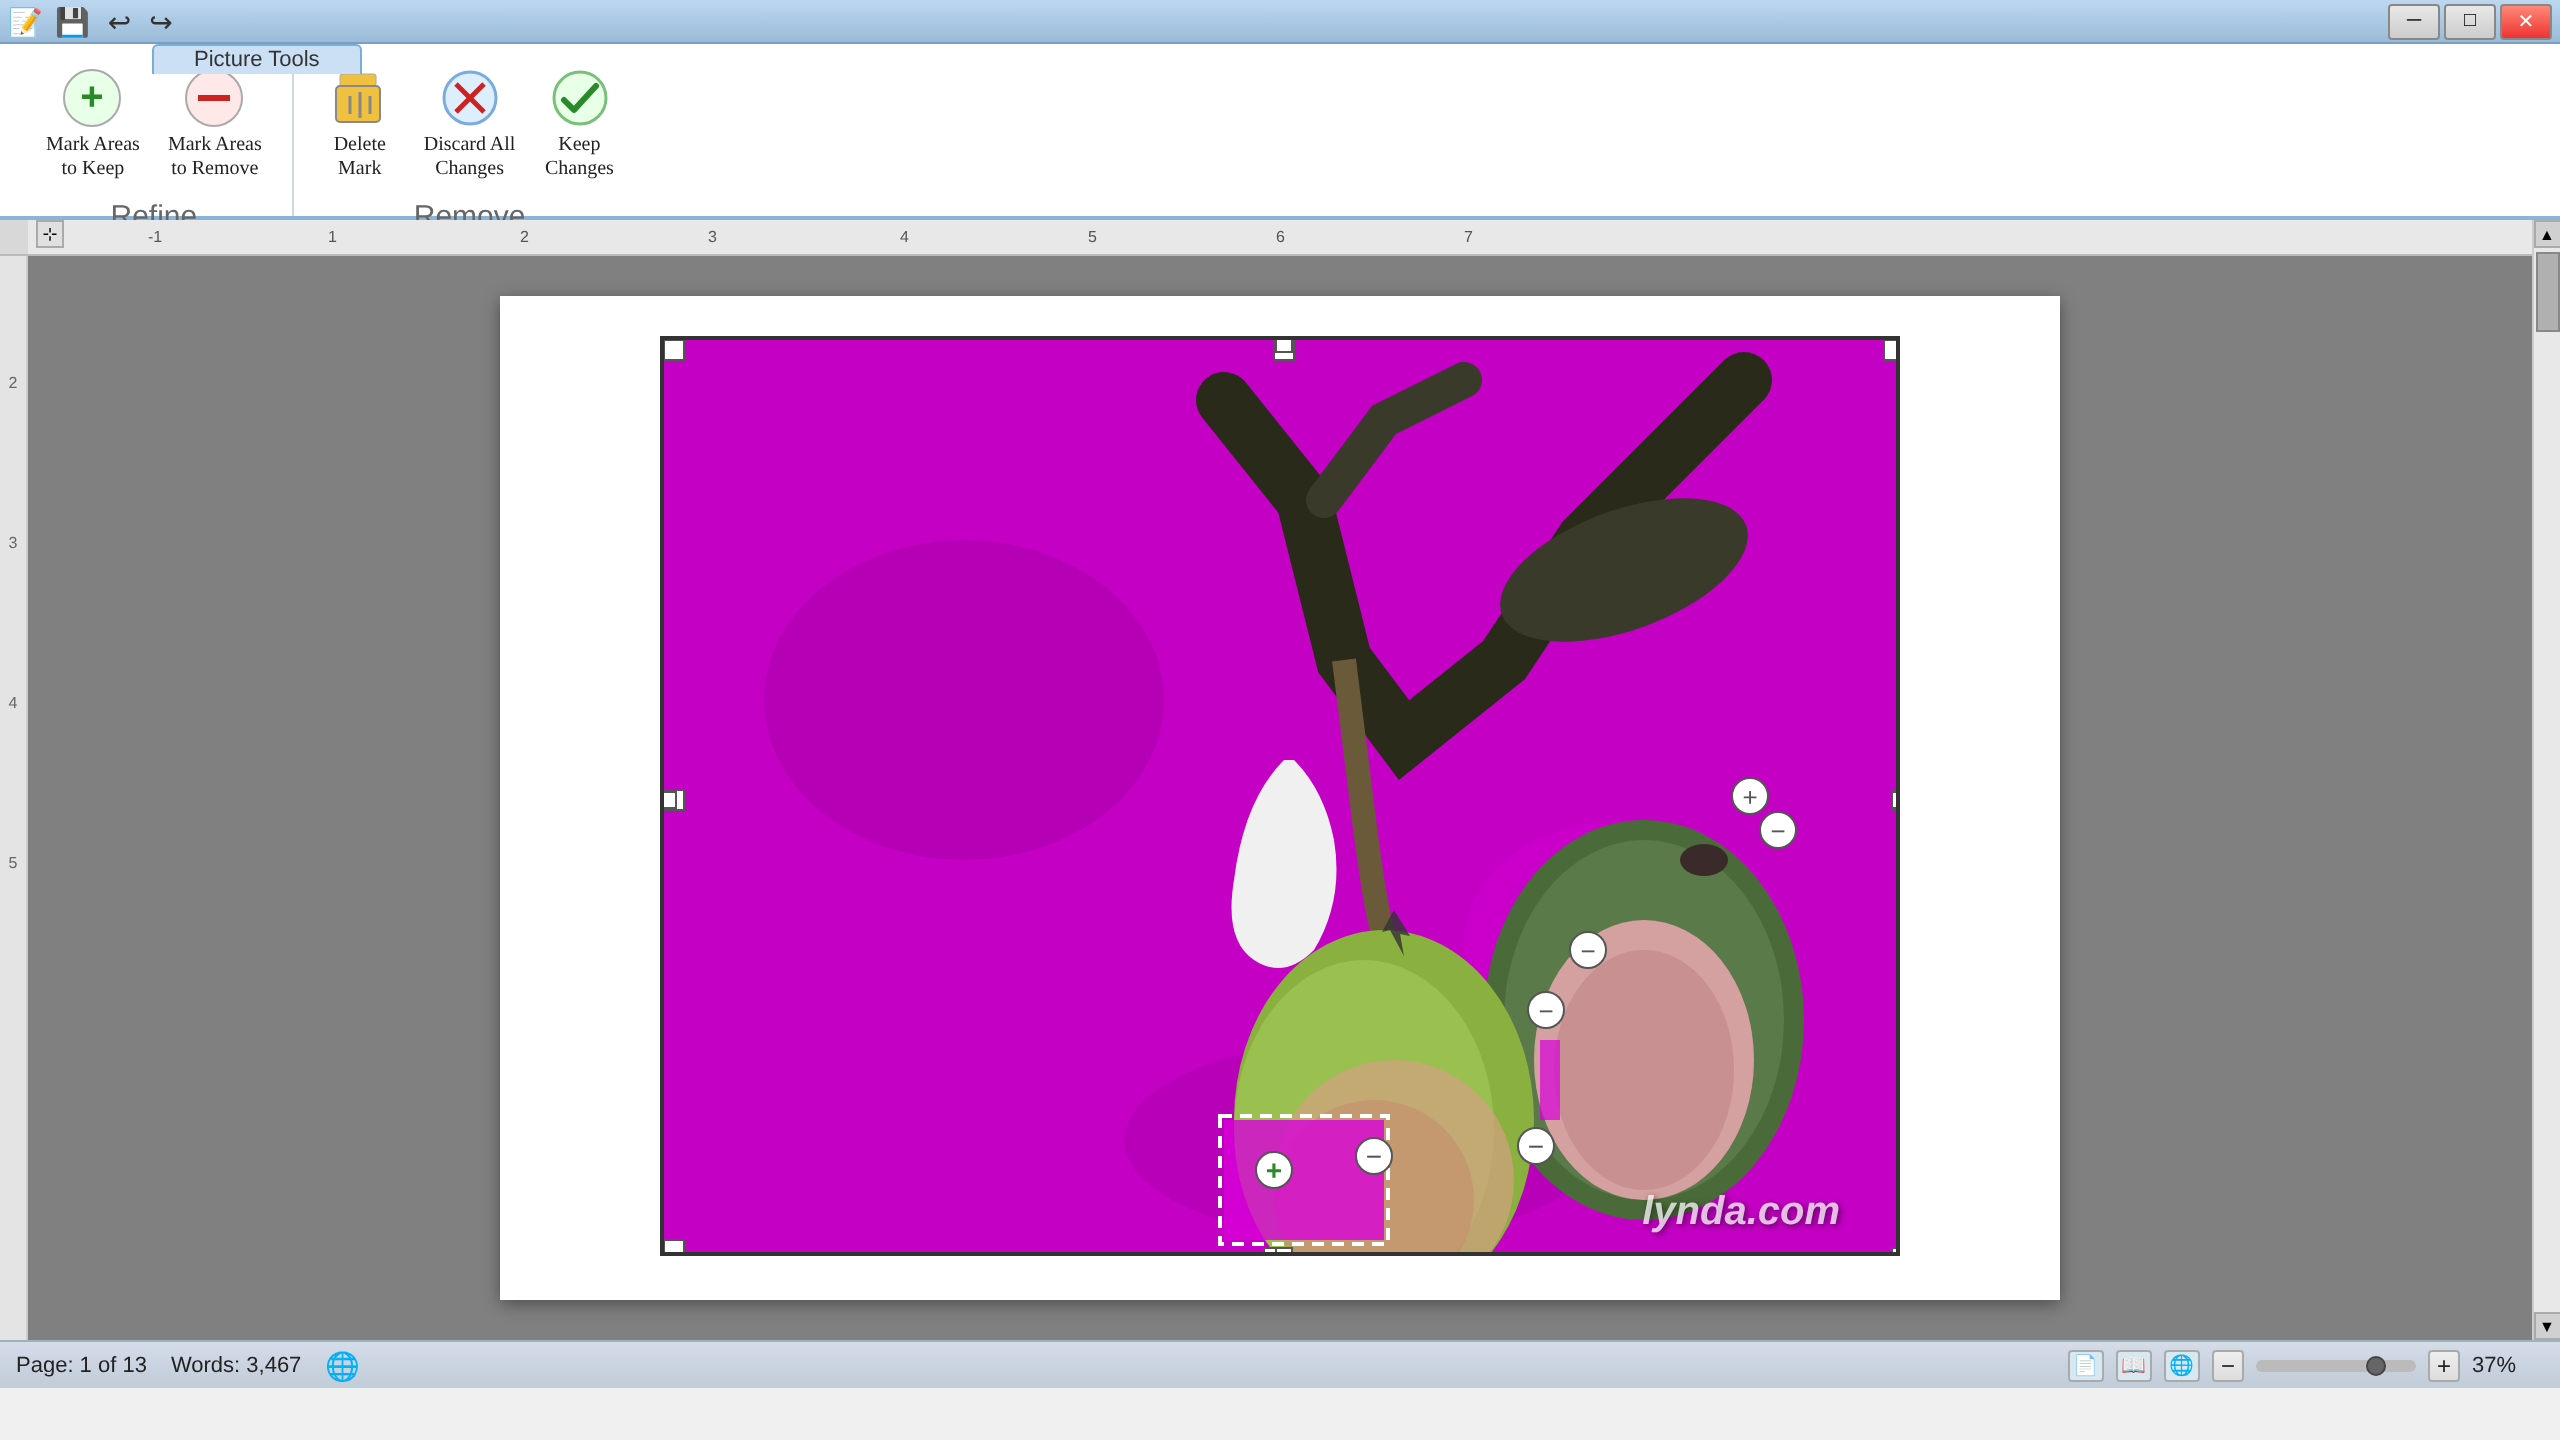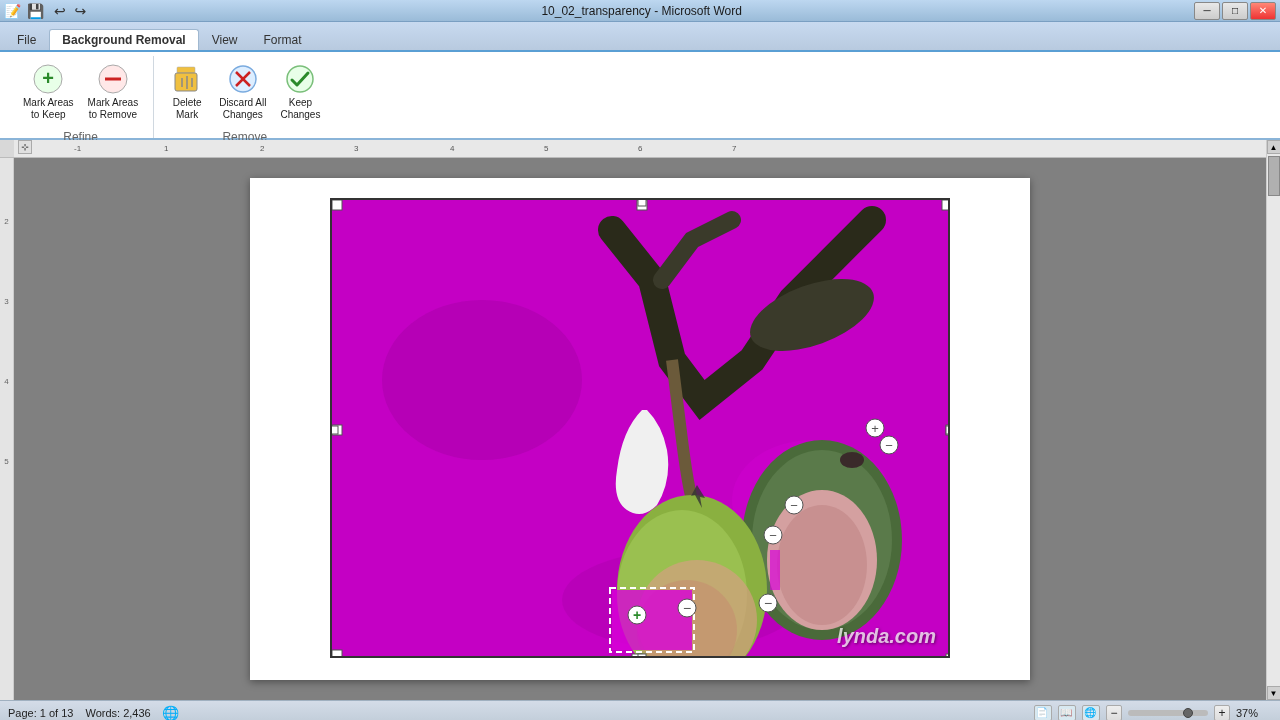--- a/index.html
+++ b/index.html
@@ -66,21 +66,21 @@
     .ribbon-group {
       display: flex;
       flex-direction: column;
       align-items: center;
       border-right: 1px solid #d0d8e0;
       padding: 4px 10px 4px 10px;
       gap: 4px;
     }
     .ribbon-group:last-child { border-right: none; }
     .ribbon-group-label {
-      font-size: 12px;
+      font-size: 15px;
       color: #666;
       margin-top: auto;
       padding-top: 2px;
     }
     .ribbon-buttons {
       display: flex;
       gap: 4px;
       align-items: flex-end;
     }
     .ribbon-btn {
@@ -97,20 +97,21 @@
     .ribbon-btn .icon {
       width: 32px; height: 32px;
       display: flex; align-items: center; justify-content: center;
       font-size: 22px;
     }
     .ribbon-btn .label {
       font-size: 10px;
       color: #222;
       text-align: center;
       line-height: 1.2;
+      font-family: Liberation Serif, serif;
     }
 
     
     #doc-container {
       display: flex;
       flex: 1;
       overflow: hidden;
       height: calc(720px - 22px - 26px - 24px - 88px - 24px);
     }
 
@@ -244,40 +245,33 @@
 </head>
 <body>
 
 <div id="title-bar">
   <div class="left">
     <span style="font-size:14px;">📝</span>
     <span class="qa-btn" title="Save">💾</span>
     <span class="qa-btn">↩</span>
     <span class="qa-btn">↪</span>
   </div>
-  <div class="title">10_02_transparency - Microsoft Word</div>
   <div class="controls">
     <div class="title-btn">─</div>
     <div class="title-btn">□</div>
     <div class="title-btn close">✕</div>
   </div>
 </div>
 
 <div id="full-ribbon">
 
   <div id="picture-tools-wrap">
     <span>Picture Tools</span>
   </div>
 
-  <div id="ribbon-tabs" style="background: linear-gradient(to bottom, #c8daf0, #b8cadf); height:26px; display:flex; align-items:flex-end; padding: 28px 0 0 0; border-bottom: 2px solid #5a9fd4;">
-    <div class="tab" style="margin-left:4px;">File</div>
-    <div class="tab active">Background Removal</div>
-    <div class="tab">View</div>
-    <div class="tab">Format</div>
-  </div>
 
   <div id="ribbon-content">
 
     <div class="ribbon-group">
       <div class="ribbon-buttons">
         <div class="ribbon-btn">
           <div class="icon">
             <svg width="32" height="32" viewBox="0 0 32 32">
               <circle cx="16" cy="16" r="14" fill="#e8ffe8" stroke="#aaa" stroke-width="1"></circle>
               <text x="16" y="22" text-anchor="middle" font-size="20" fill="#2a8a2a" font-weight="bold">+</text>
@@ -446,40 +440,40 @@
 
             <circle cx="441" cy="335" r="9" fill="white" stroke="#555" stroke-width="1"></circle>
             <text x="441" y="340" text-anchor="middle" font-size="13" fill="#555">−</text>
 
             <rect x="438" y="350" width="10" height="40" fill="#d800d8" opacity="0.7"></rect>
 
             <polygon points="365,285 373,298 368,297 370,308 363,295 359,296" fill="#333" opacity="0.8"></polygon>
           </svg>
 
           
-          <div id="watermark" style="position:absolute; bottom:8px; right:12px; font-size:20px; font-weight:bold; color:rgba(255,255,255,0.75); font-style:italic; text-shadow:1px 1px 3px rgba(0,0,0,0.5);">
+          <div id="watermark" style="position:absolute; bottom:8px; right:28px; font-size:20px; font-weight:bold; color:rgba(255,255,255,0.75); font-style:italic; text-shadow:1px 1px 3px rgba(0,0,0,0.5);">
             lynda.com
           </div>
         </div>
       </div>
     </div>
   </div>
 
   <div id="right-scroll" style="width:14px; background:#e4e4e4; border-left:1px solid #ccc; display:flex; flex-direction:column; align-items:center;">
     <div class="scroll-btn">▲</div>
     <div class="scroll-track" style="flex:1; width:14px; background:#e8e8e8; position:relative;">
       <div class="scroll-thumb" style="width:12px; height:40px; background:#b0b0b0; border:1px solid #888; margin:1px; margin-top:2px;"></div>
     </div>
     <div class="scroll-btn">▼</div>
   </div>
 </div>
 
 <div id="status-bar" style="height:24px; background:linear-gradient(to bottom, #d4dce8, #c0ccd8); border-top:1px solid #a0b0c0; display:flex; align-items:center; padding:0 8px; gap:12px; font-size:11px; color:#222;">
   <span>Page: 1 of 13</span>
-  <span>Words: 2,436</span>
+  <span>Words: 3,467</span>
   <span style="font-size:14px;">🌐</span>
 
   <div style="margin-left:auto; display:flex; align-items:center; gap:6px;">
 
     <div style="width:18px;height:16px;background:#d8e8f0;border:1px solid #aaa;border-radius:2px;display:flex;align-items:center;justify-content:center;font-size:10px;cursor:pointer;">📄</div>
     <div style="width:18px;height:16px;background:#d8e8f0;border:1px solid #aaa;border-radius:2px;display:flex;align-items:center;justify-content:center;font-size:10px;cursor:pointer;">📖</div>
     <div style="width:18px;height:16px;background:#d8e8f0;border:1px solid #aaa;border-radius:2px;display:flex;align-items:center;justify-content:center;font-size:10px;cursor:pointer;">🌐</div>
 
     <div class="zoom-btn" style="width:16px;height:16px;border:1px solid #aaa;border-radius:2px;background:linear-gradient(to bottom,#eee,#ddd);display:flex;align-items:center;justify-content:center;font-size:12px;cursor:pointer;">−</div>
     <div style="width:80px;height:6px;background:#bbb;border-radius:3px;position:relative;cursor:pointer;">

